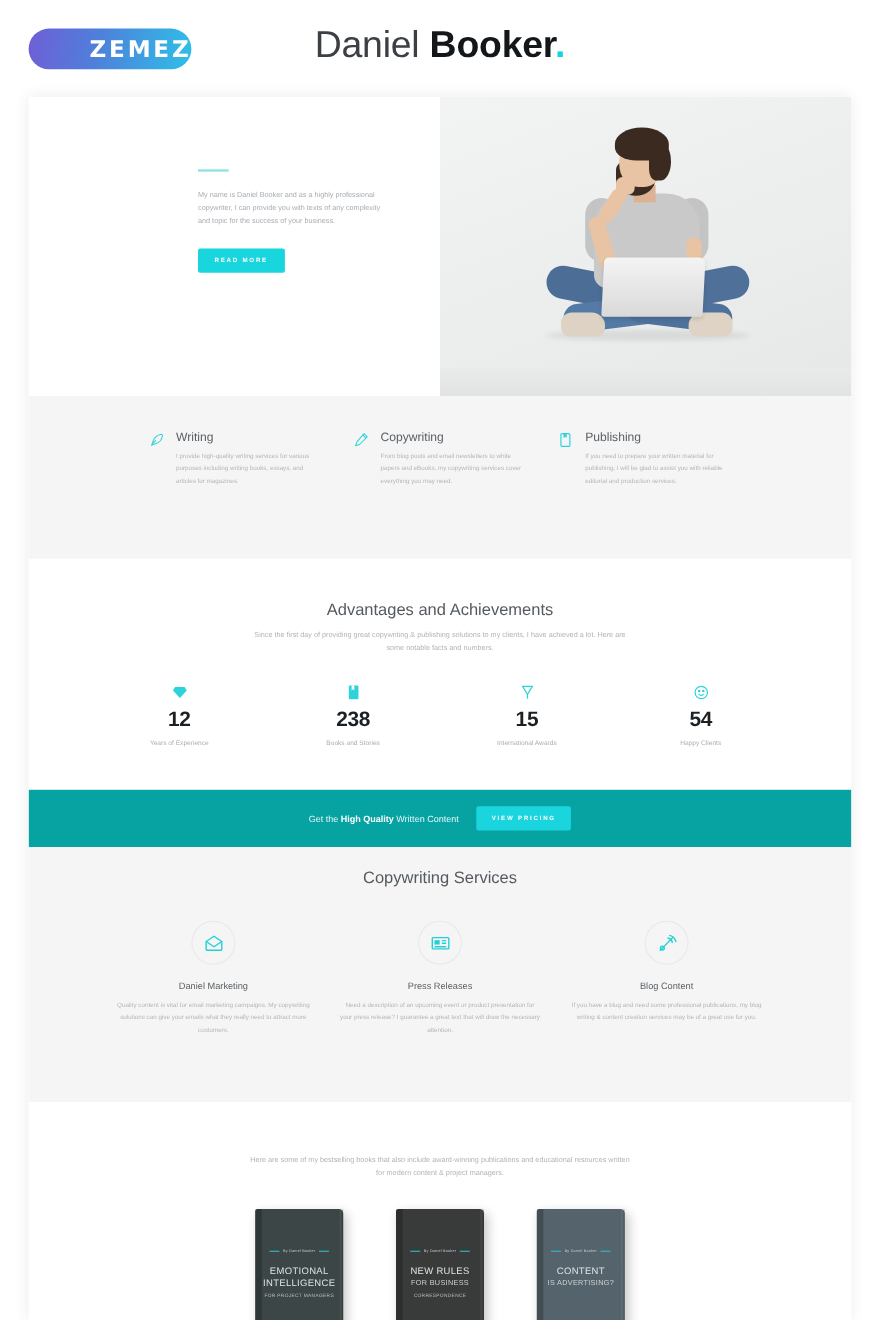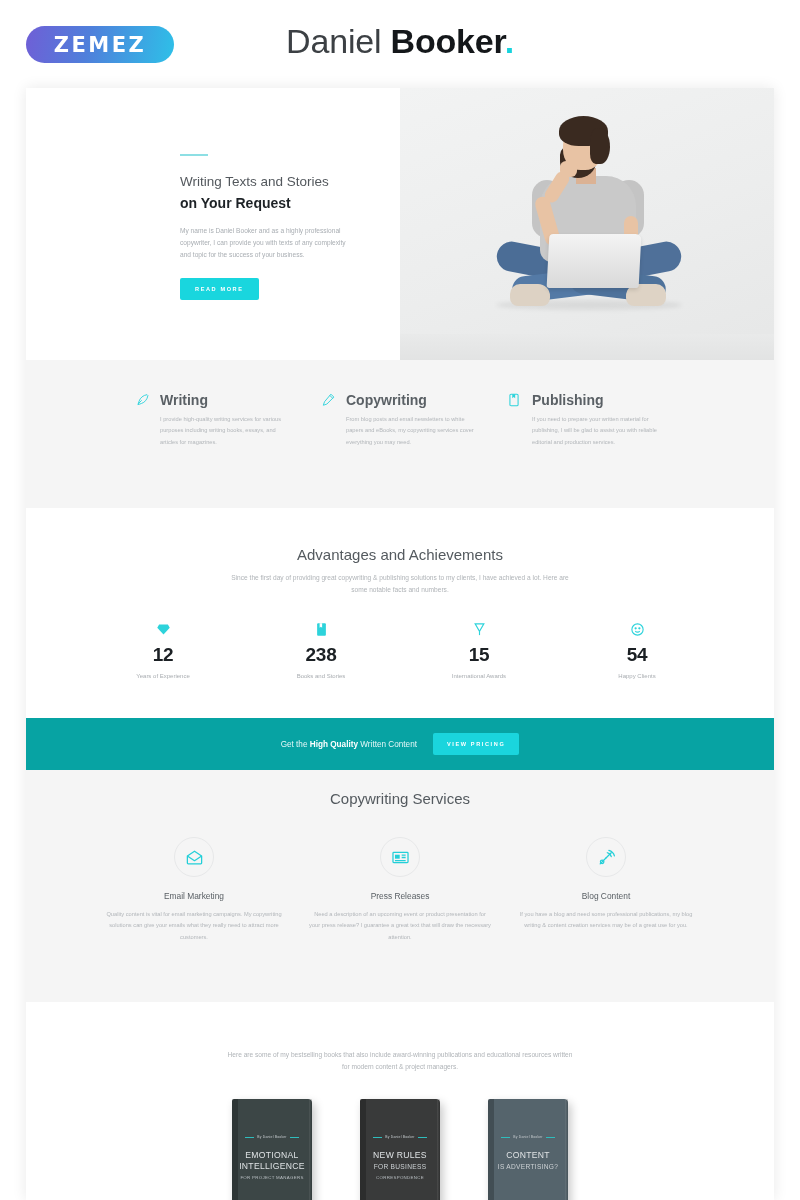--- a/index.html
+++ b/index.html
@@ -14,21 +14,21 @@
   
   .topbar {
     position: absolute; left: 0; top: 0; width: 800px; height: 88px;
     background: #ffffff;
     display: flex; align-items: center;
   }
   .zemez-logo {
     position: absolute; left: 26px; top: 26px;
     width: 148px; height: 37px; border-radius: 19px;
     background: linear-gradient(100deg, #6f5fd6 0%, #4f7fdb 42%, #2ec0e8 100%);
-    display: flex; align-items: center; justify-content: center;
+    display: flex; align-items: center; justify-content: flex-end;
     color: #fff; font-size: 21px; font-weight: bold; letter-spacing: 2.5px;
     font-family: "DejaVu Sans", sans-serif;
   }
   .site-title {
     position: absolute; left: 0; top: 22px; width: 800px;
     text-align: center;
     font-size: 34px; color: #2b2f33; letter-spacing: -0.2px;
     font-family: "Liberation Sans", sans-serif;
   }
   .site-title .light { font-weight: 300; color: #3c4044; }
@@ -96,21 +96,21 @@
   .sec-gray { background: #f5f5f5; }
   .sec-white { background: #ffffff; }
   .sec-title { text-align:center; font-size:15px; font-weight:400; color:#545a5f; }
   .sec-sub { text-align:center; font-size:6.6px; line-height:1.85; color:#b0b4b8; width:350px; margin:9px auto 0; }
 
   
   .features { height: 148px; padding: 32px 0 0 0; }
   .frow { display:flex; justify-content:center; gap: 28px; }
   .fcard { width: 158px; display:flex; gap:9px; }
   .ficon { width:16px; flex:0 0 16px; padding-top:1px; }
-  .ftitle { font-size:14px; color:#5a6065; font-weight:700; margin-bottom:6px; }
+  .ftitle { font-size:11px; color:#5a6065; font-weight:400; margin-bottom:6px; }
   .ftext { font-size:5.7px; line-height:2.0; color:#b2b6ba; }
 
   
   .advantages { height: 210px; padding-top: 38px; }
   .counters { display:flex; justify-content:center; margin-top:26px; }
   .counter { width: 158px; text-align:center; }
   .cicon { height: 18px; margin-bottom: 4px; }
   .cnum { font-size: 19px; font-weight: bold; color:#1b2024; letter-spacing:-0.3px; }
   .clab { font-size: 6px; color:#a9adb1; margin-top:7px; }
 
@@ -171,24 +171,20 @@
       <span class="light">Daniel </span><span class="bold">Booker</span><span class="dot">.</span>
     </div>
   </div>
 
   <div class="shell">
 
     <div class="hero">
       <div class="hero-left">
         <div class="hero-inner">
           <div class="accent-line"></div>
-          <div class="hero-h1">
-            <span>Writing Texts and Stories</span>
-            <span class="b">on Your Request</span>
-          </div>
           <p class="hero-p">My name is Daniel Booker and as a highly professional copywriter, I can provide you with texts of any complexity and topic for the success of your business.</p>
           <button class="btn btn-readmore">READ MORE</button>
         </div>
       </div>
       <div class="hero-right">
         <div class="ph ph-floor"></div>
         <div class="ph ph-shadow"></div>
         <div class="ph ph-legL"></div>
         <div class="ph ph-legR"></div>
         <div class="ph ph-shinL"></div>
@@ -311,21 +307,21 @@
     <div class="services sec-gray">
       <div class="sec-title">Copywriting Services</div>
       <div class="srow">
         <div class="scard">
           <div class="scircle">
             <svg width="19" height="19" viewBox="0 0 24 24" fill="none" stroke="#23cfd8" stroke-width="1.6" stroke-linejoin="round">
                 <path d="M3 10l9-6 9 6v9a1 1 0 01-1 1H4a1 1 0 01-1-1z"></path>
                 <path d="M3 10l9 6 9-6"></path>
               </svg>
           </div>
-          <div class="stitle">Email Marketing</div>
+          <div class="stitle">Daniel Marketing</div>
           <div class="stext">Quality content is vital for email marketing campaigns. My copywriting solutions can give your emails what they really need to attract more customers.</div>
         </div>
         <div class="scard">
           <div class="scircle">
             <svg width="19" height="19" viewBox="0 0 24 24" fill="none" stroke="#23cfd8" stroke-width="1.6">
                 <rect x="2.5" y="5.5" width="19" height="13" rx="1"></rect>
                 <rect x="5" y="8.5" width="6" height="5" fill="#23cfd8" stroke="none"></rect>
                 <path d="M13.5 9h5M13.5 12h5M5 16h13.5"></path>
               </svg>
           </div>

